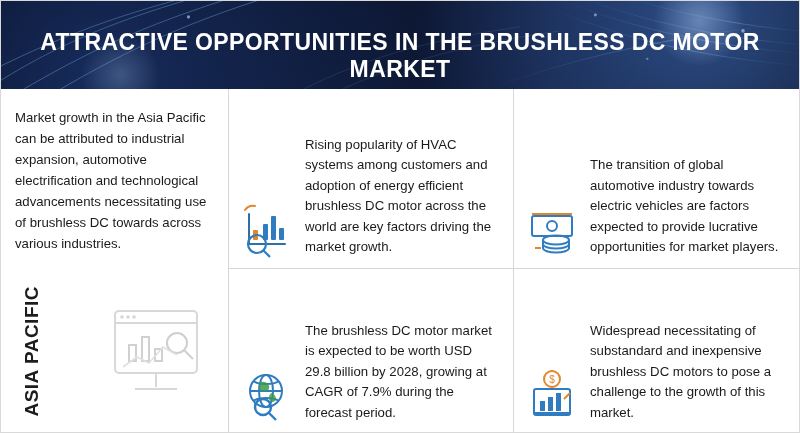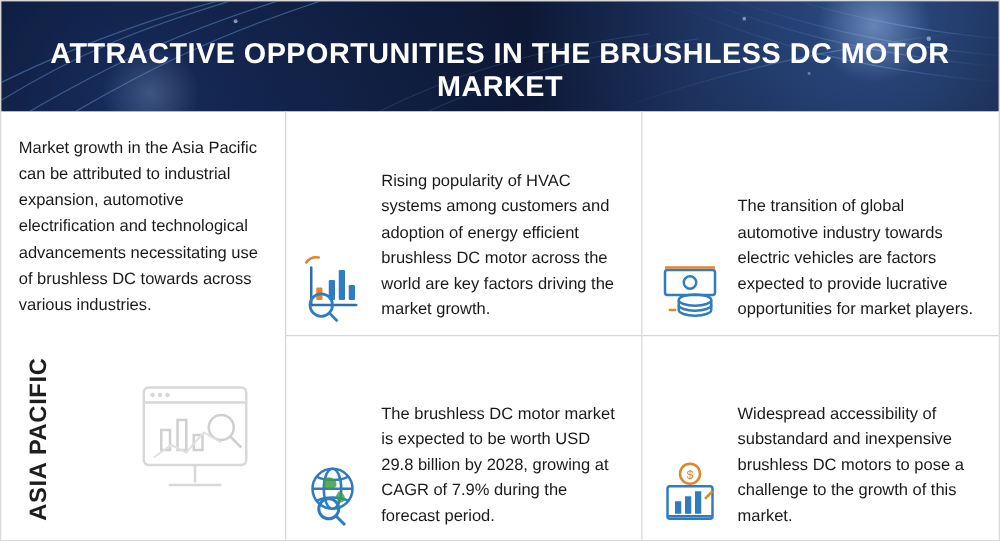--- a/index.html
+++ b/index.html
@@ -294,18 +294,18 @@
             <g fill="#2f7cc0">
               <rect x="14" y="32" width="5" height="10"></rect>
               <rect x="22" y="28" width="5" height="14"></rect>
               <rect x="30" y="24" width="5" height="18"></rect>
             </g>
             <circle cx="26" cy="10" r="8" fill="none" stroke="#e2862c" stroke-width="2"></circle>
             <text x="26" y="14" font-size="10" font-family="Liberation Sans, sans-serif" fill="#e2862c" text-anchor="middle">$</text>
             <path d="M38,30 L44,24" stroke="#e2862c" stroke-width="2" fill="none"></path>
           </svg>
         </div>
-        <div class="cell-text">Widespread accessibility of substandard and inexpensive brushless DC motors to pose a challenge to the growth of this market.</div>
+        <div class="cell-text">Widespread necessitating of substandard and inexpensive brushless DC motors to pose a challenge to the growth of this market.</div>
       </div>
 
     </div>
   </div>
 </div>
 
 </body></html>

